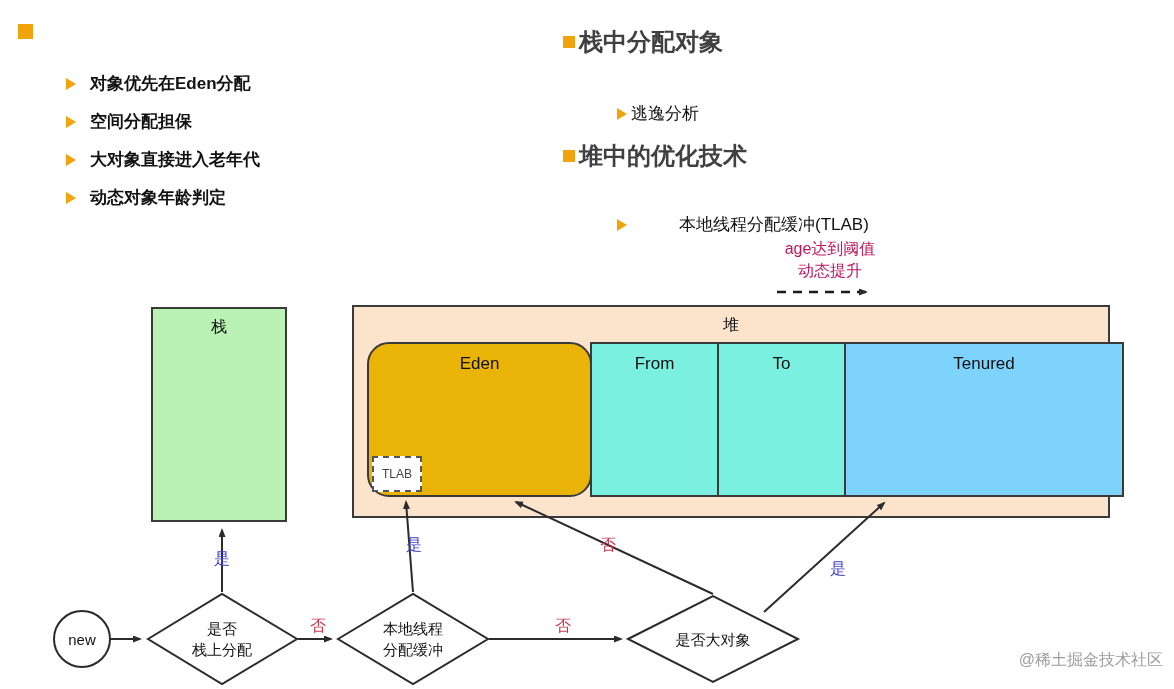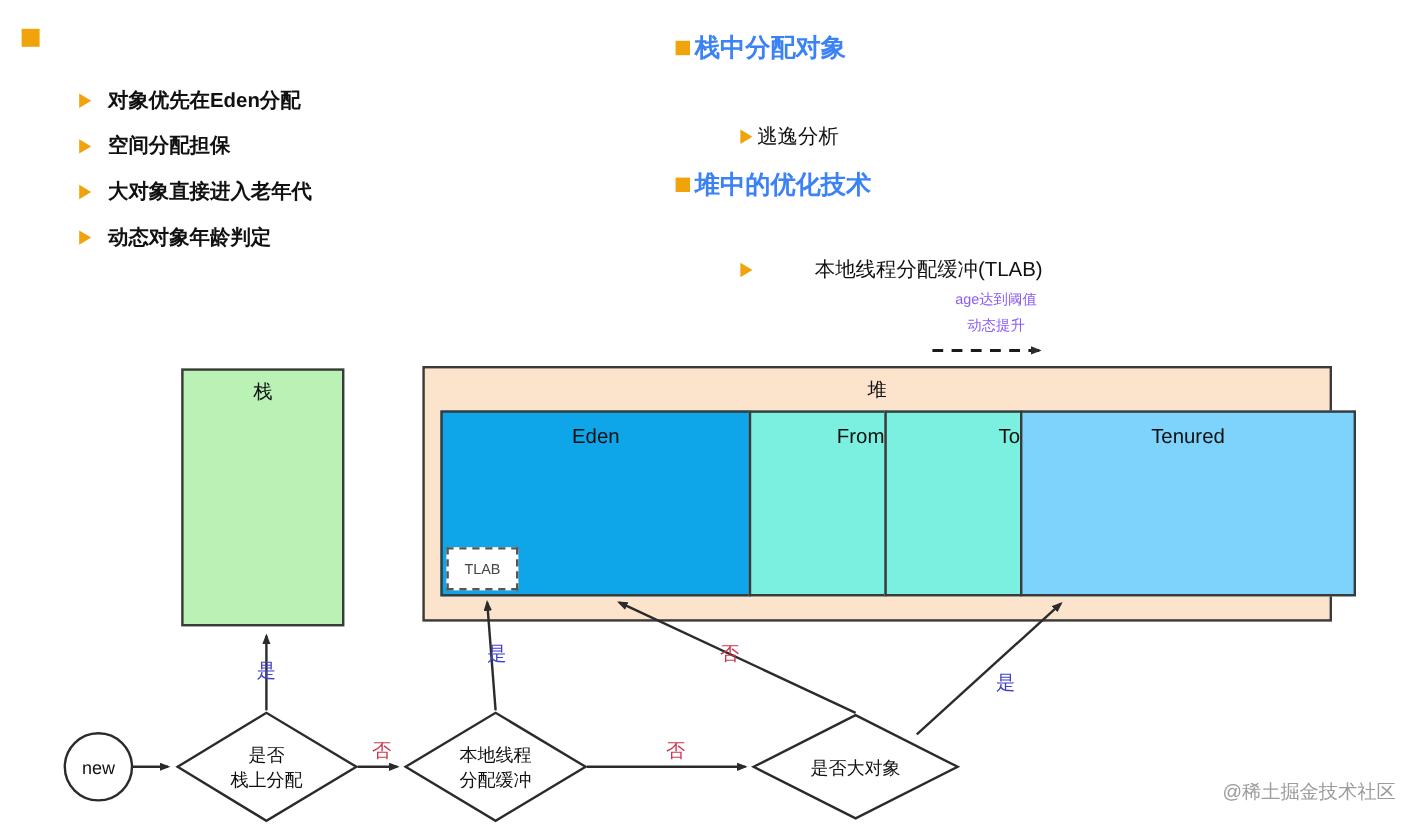--- a/index.html
+++ b/index.html
@@ -11,40 +11,40 @@
   .sq { width:15px; height:15px; background:#F0A30A; display:inline-block; margin-right:12px; flex:0 0 auto; }
   .sq.small { width:12px; height:12px; margin-right:4px; }
   .page-title { font-size:23px; font-weight:bold; color:#111; }
 
   .bullet-list { position:absolute; left:66px; top:72px; display:flex; flex-direction:column; gap:15px; }
   .bullet-item { display:flex; align-items:center; font-size:17px; font-weight:600; color:#111; height:23px; }
   .tri { display:inline-block; width:0; height:0; border-left:10px solid #F0A30A; border-top:6px solid transparent; border-bottom:6px solid transparent; margin-right:14px; flex:0 0 auto; }
   .tri.tight { margin-right:4px; }
 
   
-  .r-section-title { position:absolute; display:flex; align-items:center; font-size:21px; font-weight:bold; color:#3b82f6; }
+  .r-section-title { position:absolute; display:flex; align-items:center; font-size:24px; font-weight:bold; color:#404040; }
   .r-item { position:absolute; display:flex; align-items:center; font-size:17px; color:#111;margin-top:23px; }
 
   
-  .age-note { position:absolute; left:762px; top:238px; width:136px; text-align:center; font-size:12px; color:#8b5cf6; line-height:22px; }
+  .age-note { position:absolute; left:762px; top:238px; width:136px; text-align:center; font-size:16px; color:#be185d; line-height:22px; }
 
   
   .stack-box { position:absolute; left:151px; top:307px; width:136px; height:215px; background:#B9F2B4; border:2px solid #3a3a3a; }
   .stack-box .box-label { text-align:center; margin-top:8px; font-size:16px; color:#111; }
   .heap-box { position:absolute; left:352px; top:305px; width:758px; height:213px; background:#FBE3CC; border:2px solid #3a3a3a; }
   .heap-box .box-label { text-align:center; margin-top:8px; font-size:16px; color:#111; }
 
   .regions { position:absolute; left:367px; top:342px; height:155px; display:flex; }
   .region { height:155px; border:2px solid #3a3a3a; font-size:17px; color:#101010; text-align:center; padding-top:10px; }
   .region + .region { margin-left:-2px; }
-  .region.eden { width:259px; background:#0ea5e9; }
-  .region.from, .region.to { width:115px; background:#7BF0E1;text-align:right; }
+  .region.eden { width:225px; background:#eab308;border-radius:22px; }
+  .region.from, .region.to { width:129px; background:#7BF0E1; }
   .region.tenured { width:280px; background:#7dd3fc; }
 
-  .tlab-box { position:absolute; left:372px; top:456px; width:60px; height:36px; background:#ffffff; border:2px dashed #555; display:flex; align-items:center; justify-content:center; font-size:12px; color:#444; }
+  .tlab-box { position:absolute; left:372px; top:456px; width:50px; height:36px; background:#ffffff; border:2px dashed #555; display:flex; align-items:center; justify-content:center; font-size:12px; color:#444; }
 
   
   svg.overlay { position:absolute; left:0; top:0; pointer-events:none; }
   .shape { fill:#ffffff; stroke:#2b2b2b; stroke-width:2; }
   .flowline { stroke:#2b2b2b; stroke-width:2; fill:none; }
   .dashline { stroke:#1a1a1a; stroke-width:2.5; fill:none; stroke-dasharray:9 7; }
   text.node-text { font-family:"Liberation Sans","DejaVu Sans",sans-serif; font-size:15px; fill:#111; text-anchor:middle; }
   text.lbl-yes { font-family:"Liberation Sans","DejaVu Sans",sans-serif; font-size:16px; fill:#4040C8; text-anchor:middle; }
   text.lbl-no { font-family:"Liberation Sans","DejaVu Sans",sans-serif; font-size:16px; fill:#C83850; text-anchor:middle; }
 

